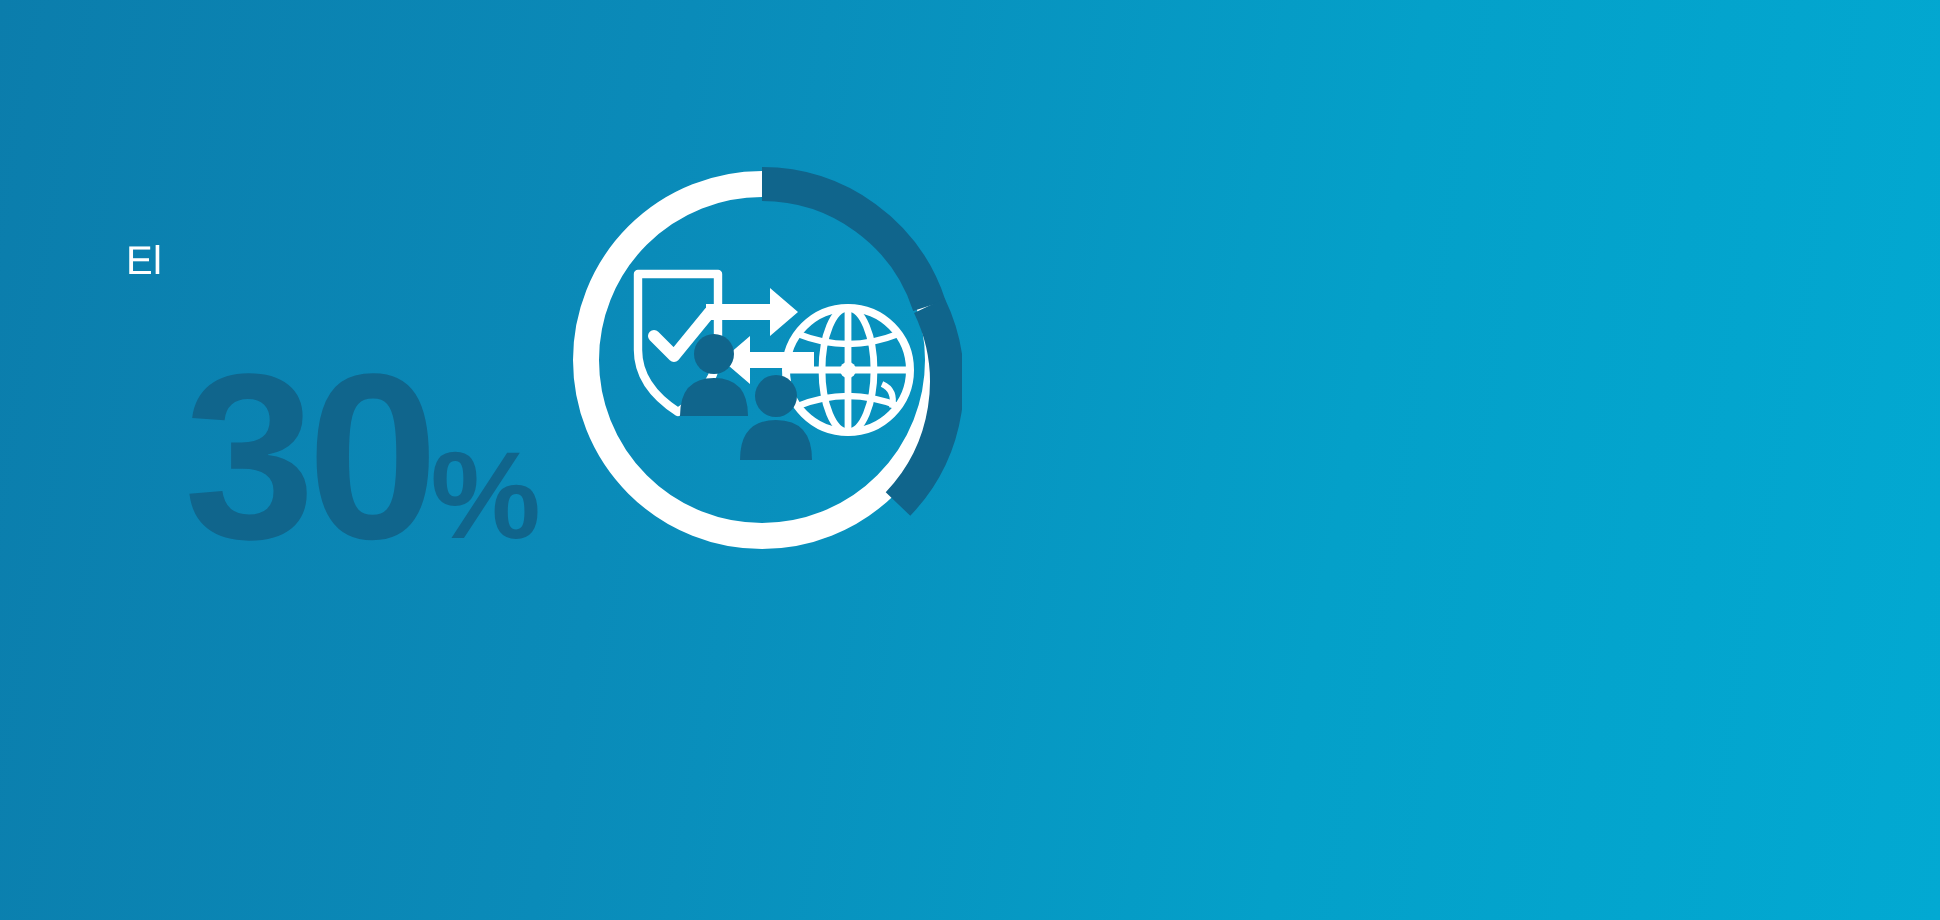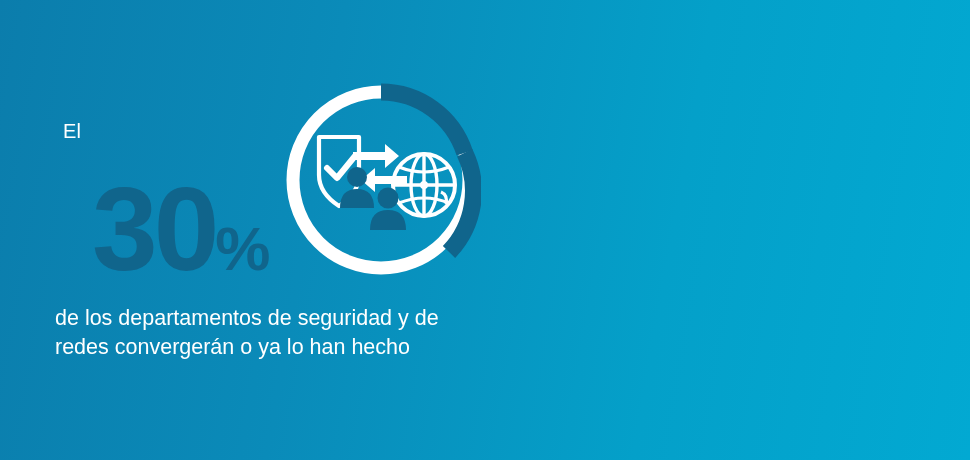--- a/index.html
+++ b/index.html
@@ -82,22 +82,20 @@
 <div id="infographic">
 
   <div class="panel panel-left">
 
     <div class="lead lead-left">El</div>
 
     <div class="bignum bignum-left">
       <span class="digits">30</span><span class="pct">%</span>
     </div>
 
-    <div class="caption caption-left">de los departamentos de seguridad y de
-redes convergerán o ya lo han hecho</div>
 
     <div class="donut donut-left">
       <svg viewBox="0 0 200 200" xmlns="http://www.w3.org/2000/svg">
 
         <circle cx="100" cy="100" r="88" fill="none" stroke="#ffffff" stroke-width="13"></circle>
 
         <path d="M 100 12 A 88 88 0 0 1 183.68 72.82" fill="none" stroke="#10658c" stroke-width="17" stroke-linecap="butt"></path>
         <path d="M 183.68 72.82 A 88 88 0 0 1 168 172" fill="none" stroke="#10658c" stroke-width="17" stroke-linecap="butt"></path>
 
         <g>

